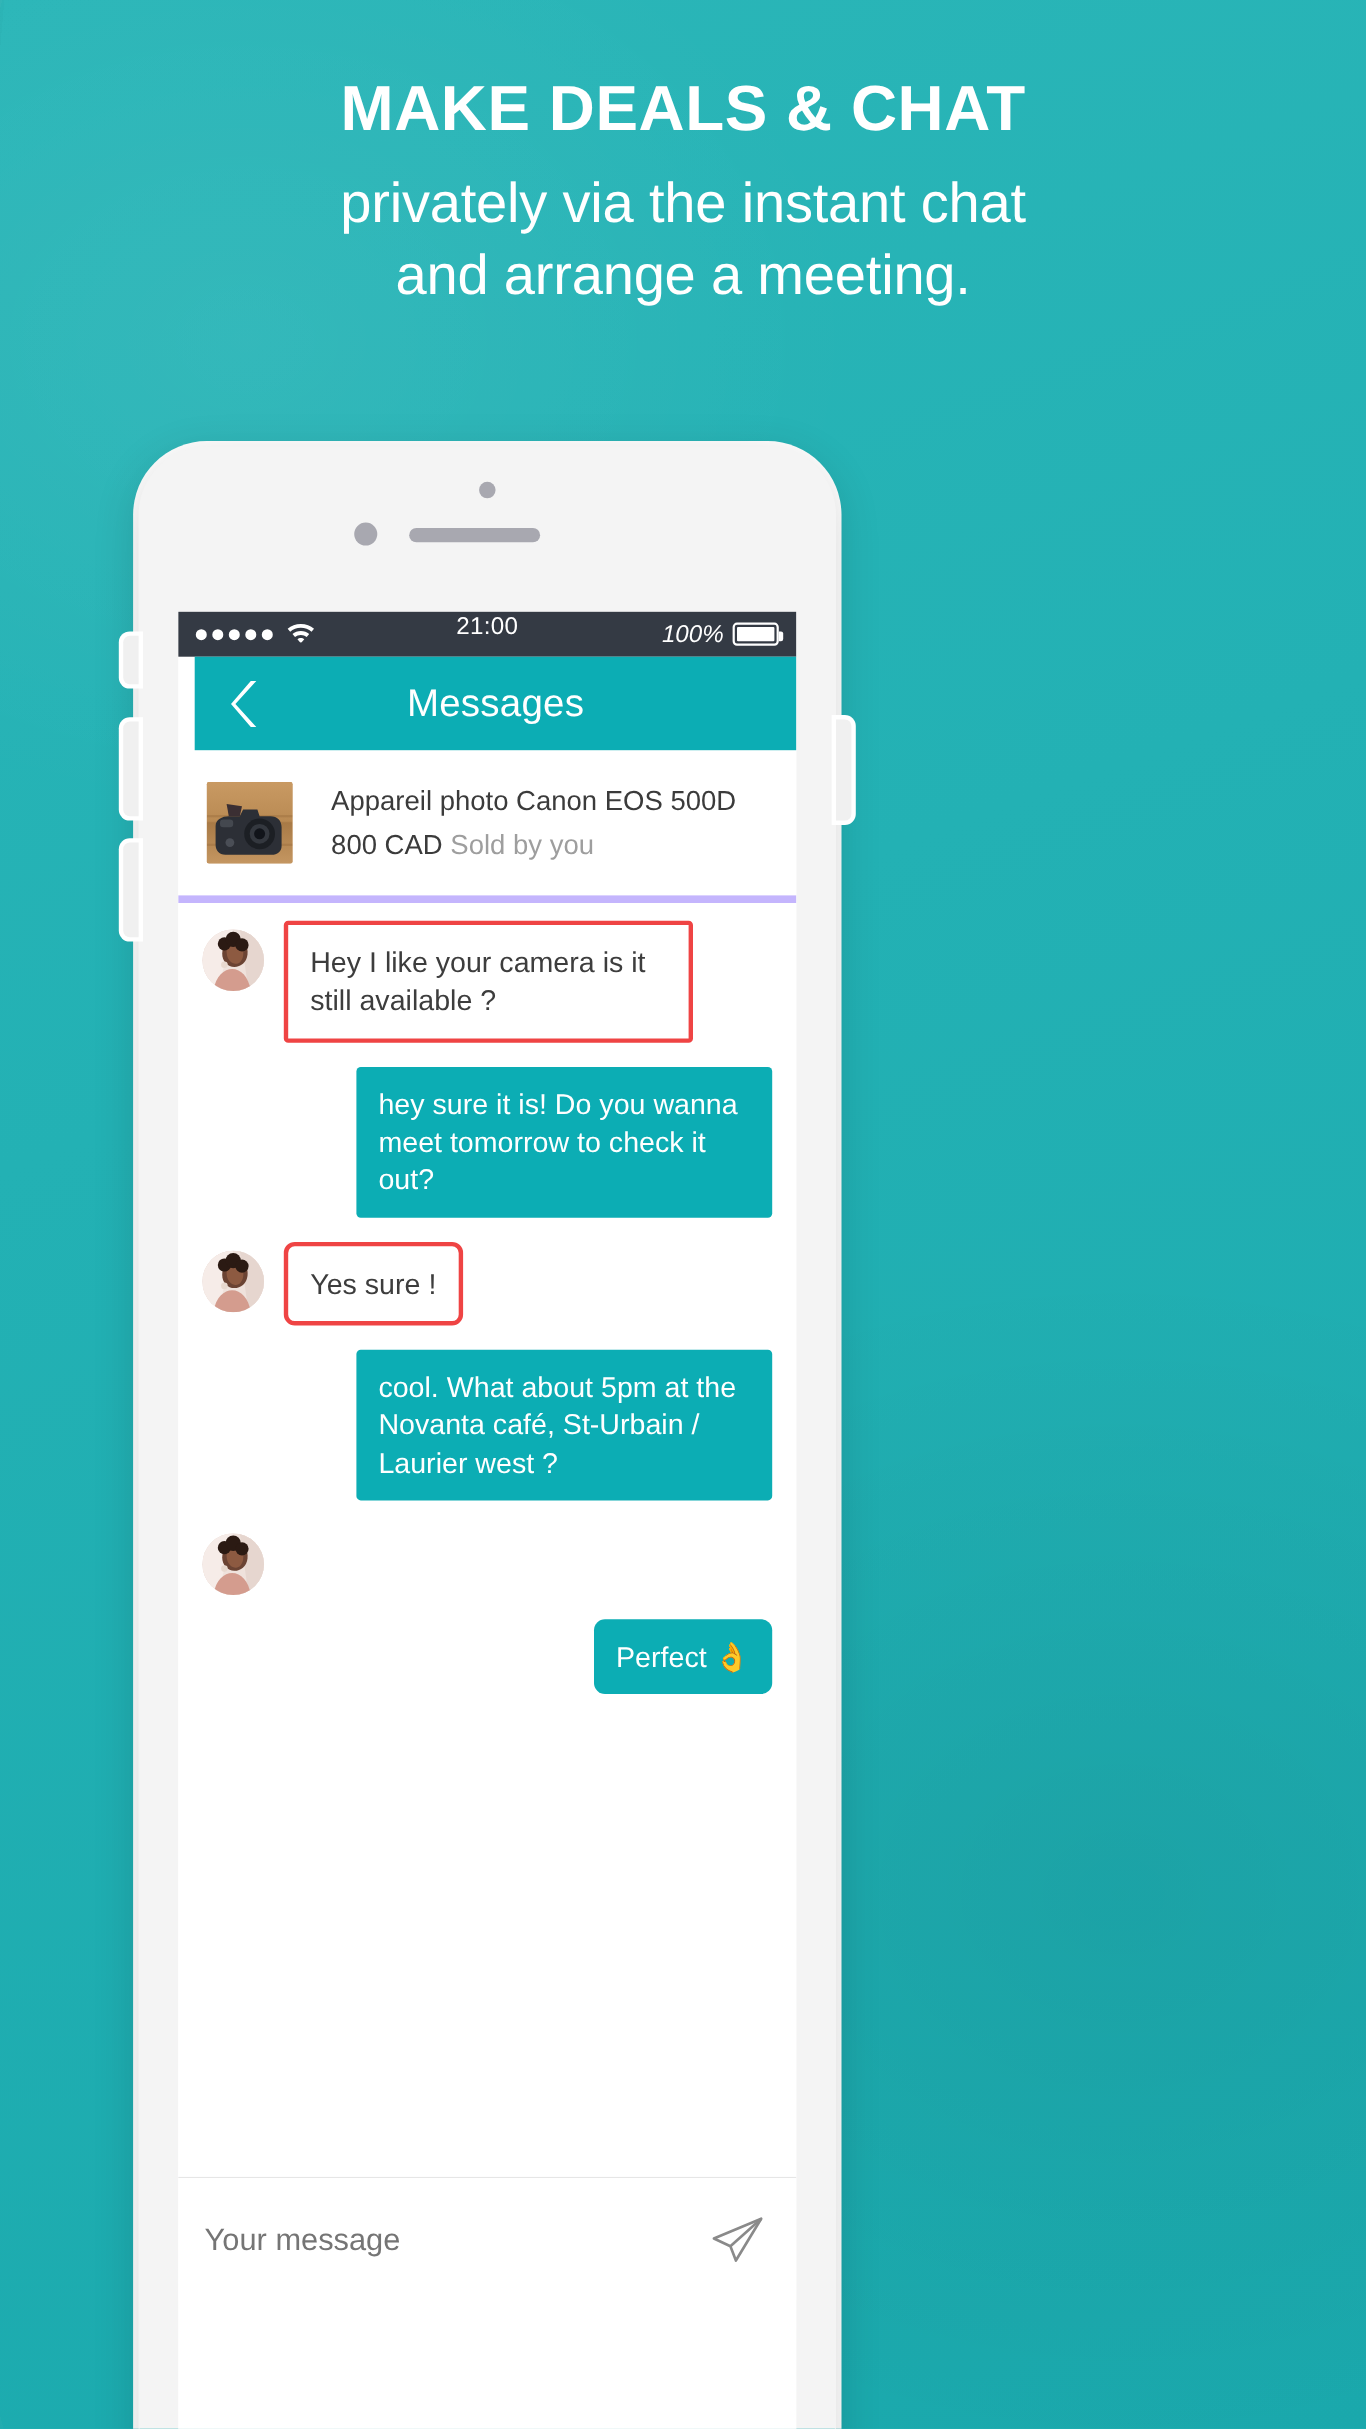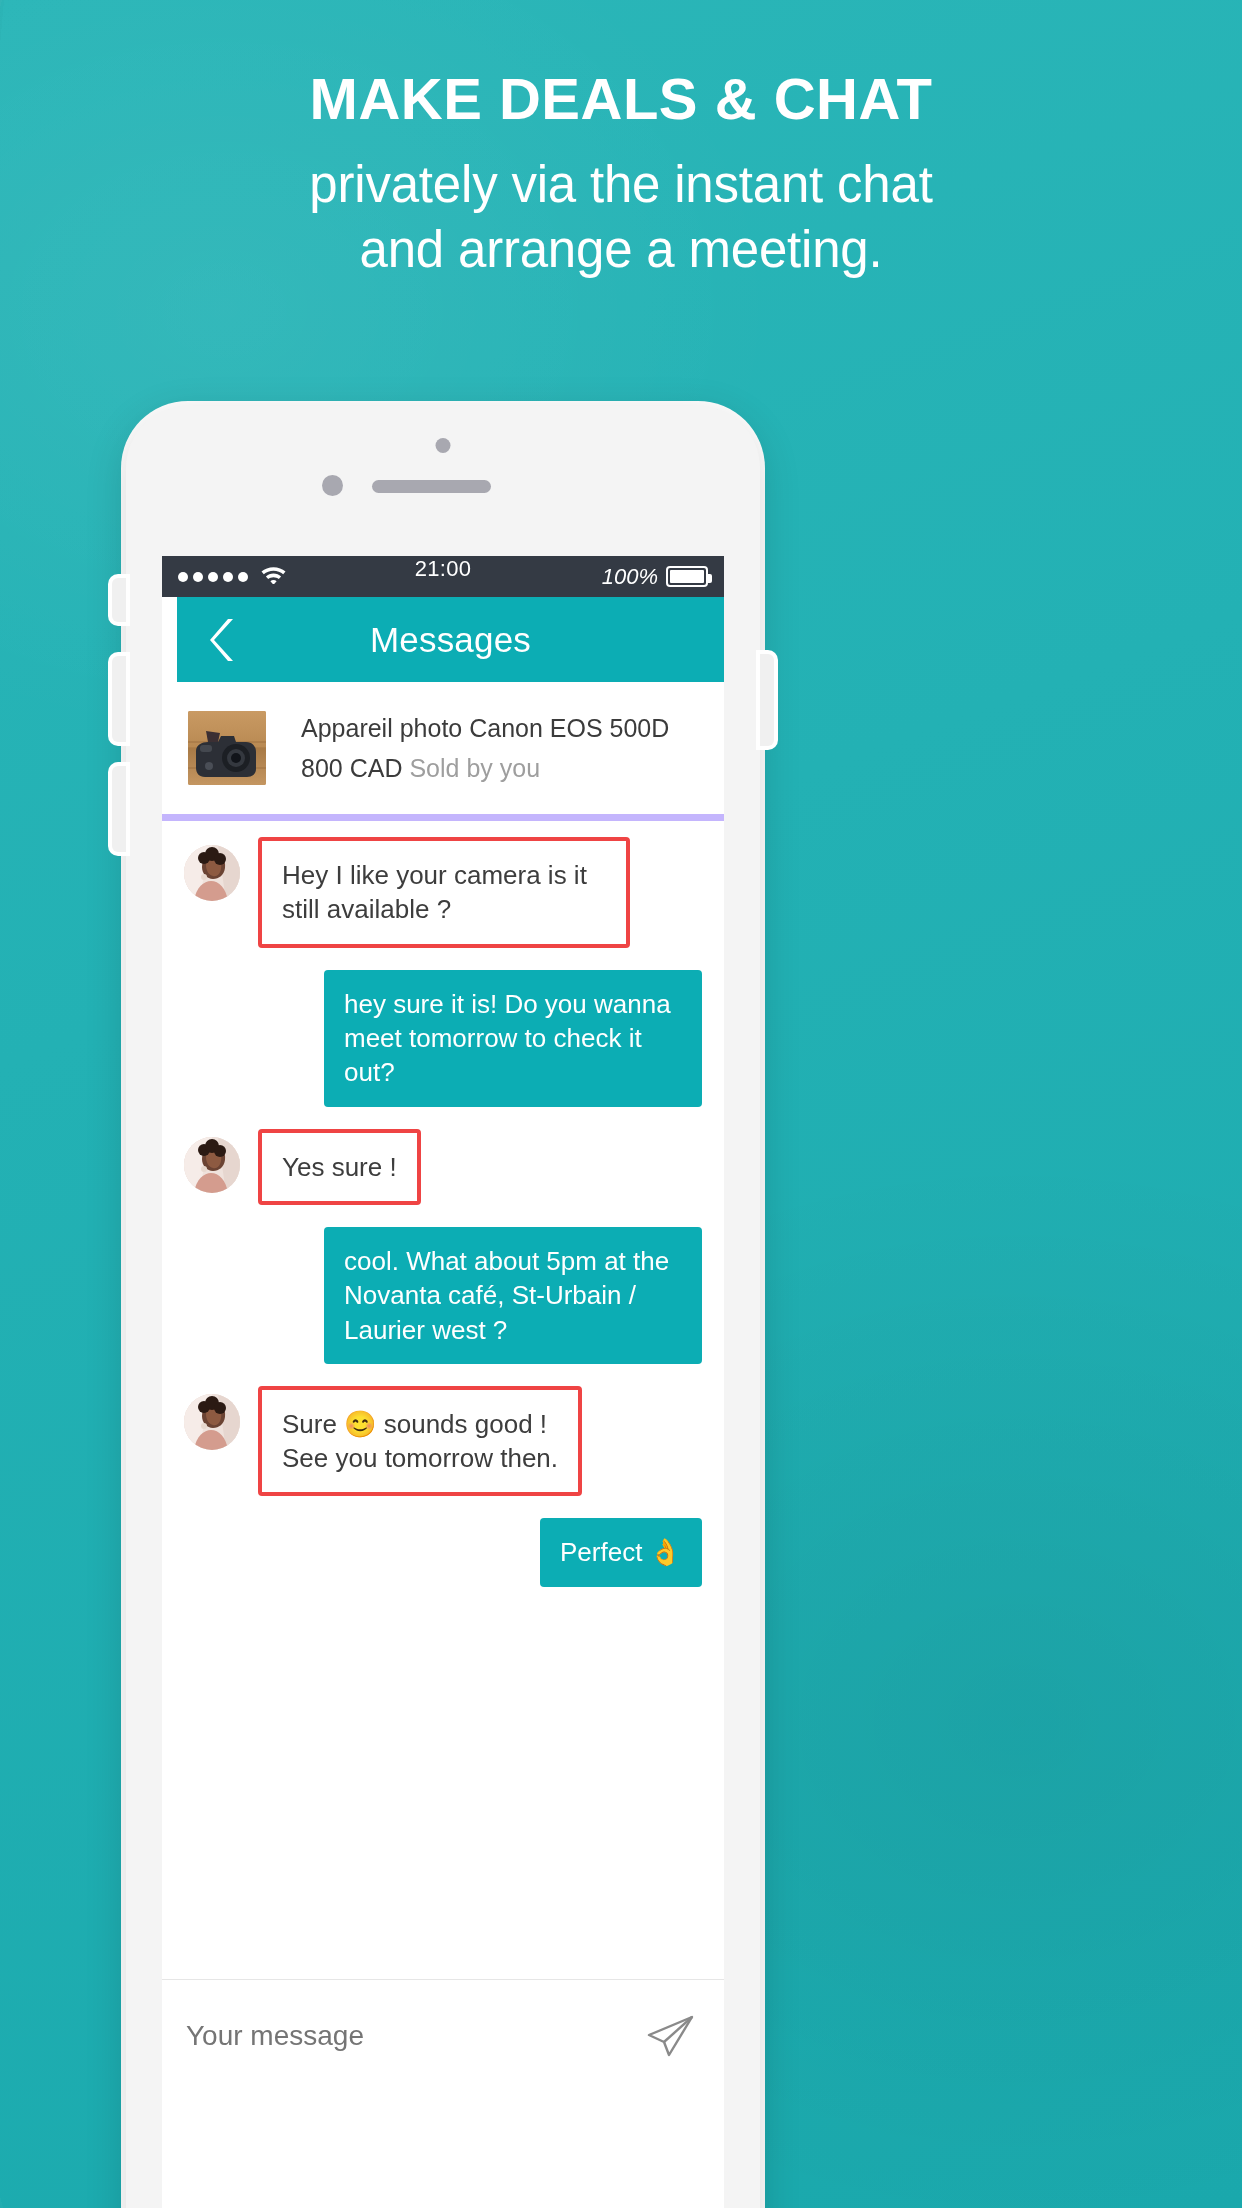--- a/index.html
+++ b/index.html
@@ -209,21 +209,21 @@
     margin-left:18px;
     background:#ffffff;
     border:4px solid #ef4444;
     color:#3d3d3d;
   }
   .bubble.out {
     background:#0cadb4;
     color:#ffffff;
     max-width:378px;
   }
-  .bubble.small { max-width:none; }
+  .bubble.small { max-width:none;border-radius:10px; }
 
   
   .inputbar {
     border-top:1px solid #e6e6e6;
     height:112px;
     display:flex;
     align-items:center;
     padding:0 24px;
     background:#fff;
   }
@@ -390,22 +390,20 @@
             <path d="M34 0 L56 0 L56 56 L42 56 Z" fill="#e6d6cf"></path>
             <path d="M10 56 C12 42 20 36 27 36 C35 36 42 43 44 56 Z" fill="#d49c8e"></path>
             <path d="M18 22 C18 13 24 8 30 8 C37 8 42 14 41 23 C40 30 35 34 29 34 C23 34 18 29 18 22 Z" fill="#6b4333"></path>
             <path d="M22 20 C22 14 27 11 31 12 C36 13 38 18 37 24 C36 29 33 32 29 31 C25 30 22 26 22 20 Z" fill="#8d5a41"></path>
             <circle cx="20" cy="13" r="6" fill="#2b1a13"></circle>
             <circle cx="28" cy="9" r="7" fill="#2b1a13"></circle>
             <circle cx="36" cy="14" r="6" fill="#2b1a13"></circle>
             <circle cx="20" cy="32" r="3" fill="#e8d9cf"></circle>
           </svg>
         </div>
-        <div class="bubble in" style="white-space:pre-line;">Sure 😊 sounds good !
-See you tomorrow then.</div>
       </div>
 
       <div class="row out">
         <div class="bubble out small">Perfect 👌</div>
       </div>
 
     </div>
 
     <div class="inputbar">
       <input class="msg-input" type="text" placeholder="Your message" style="">

